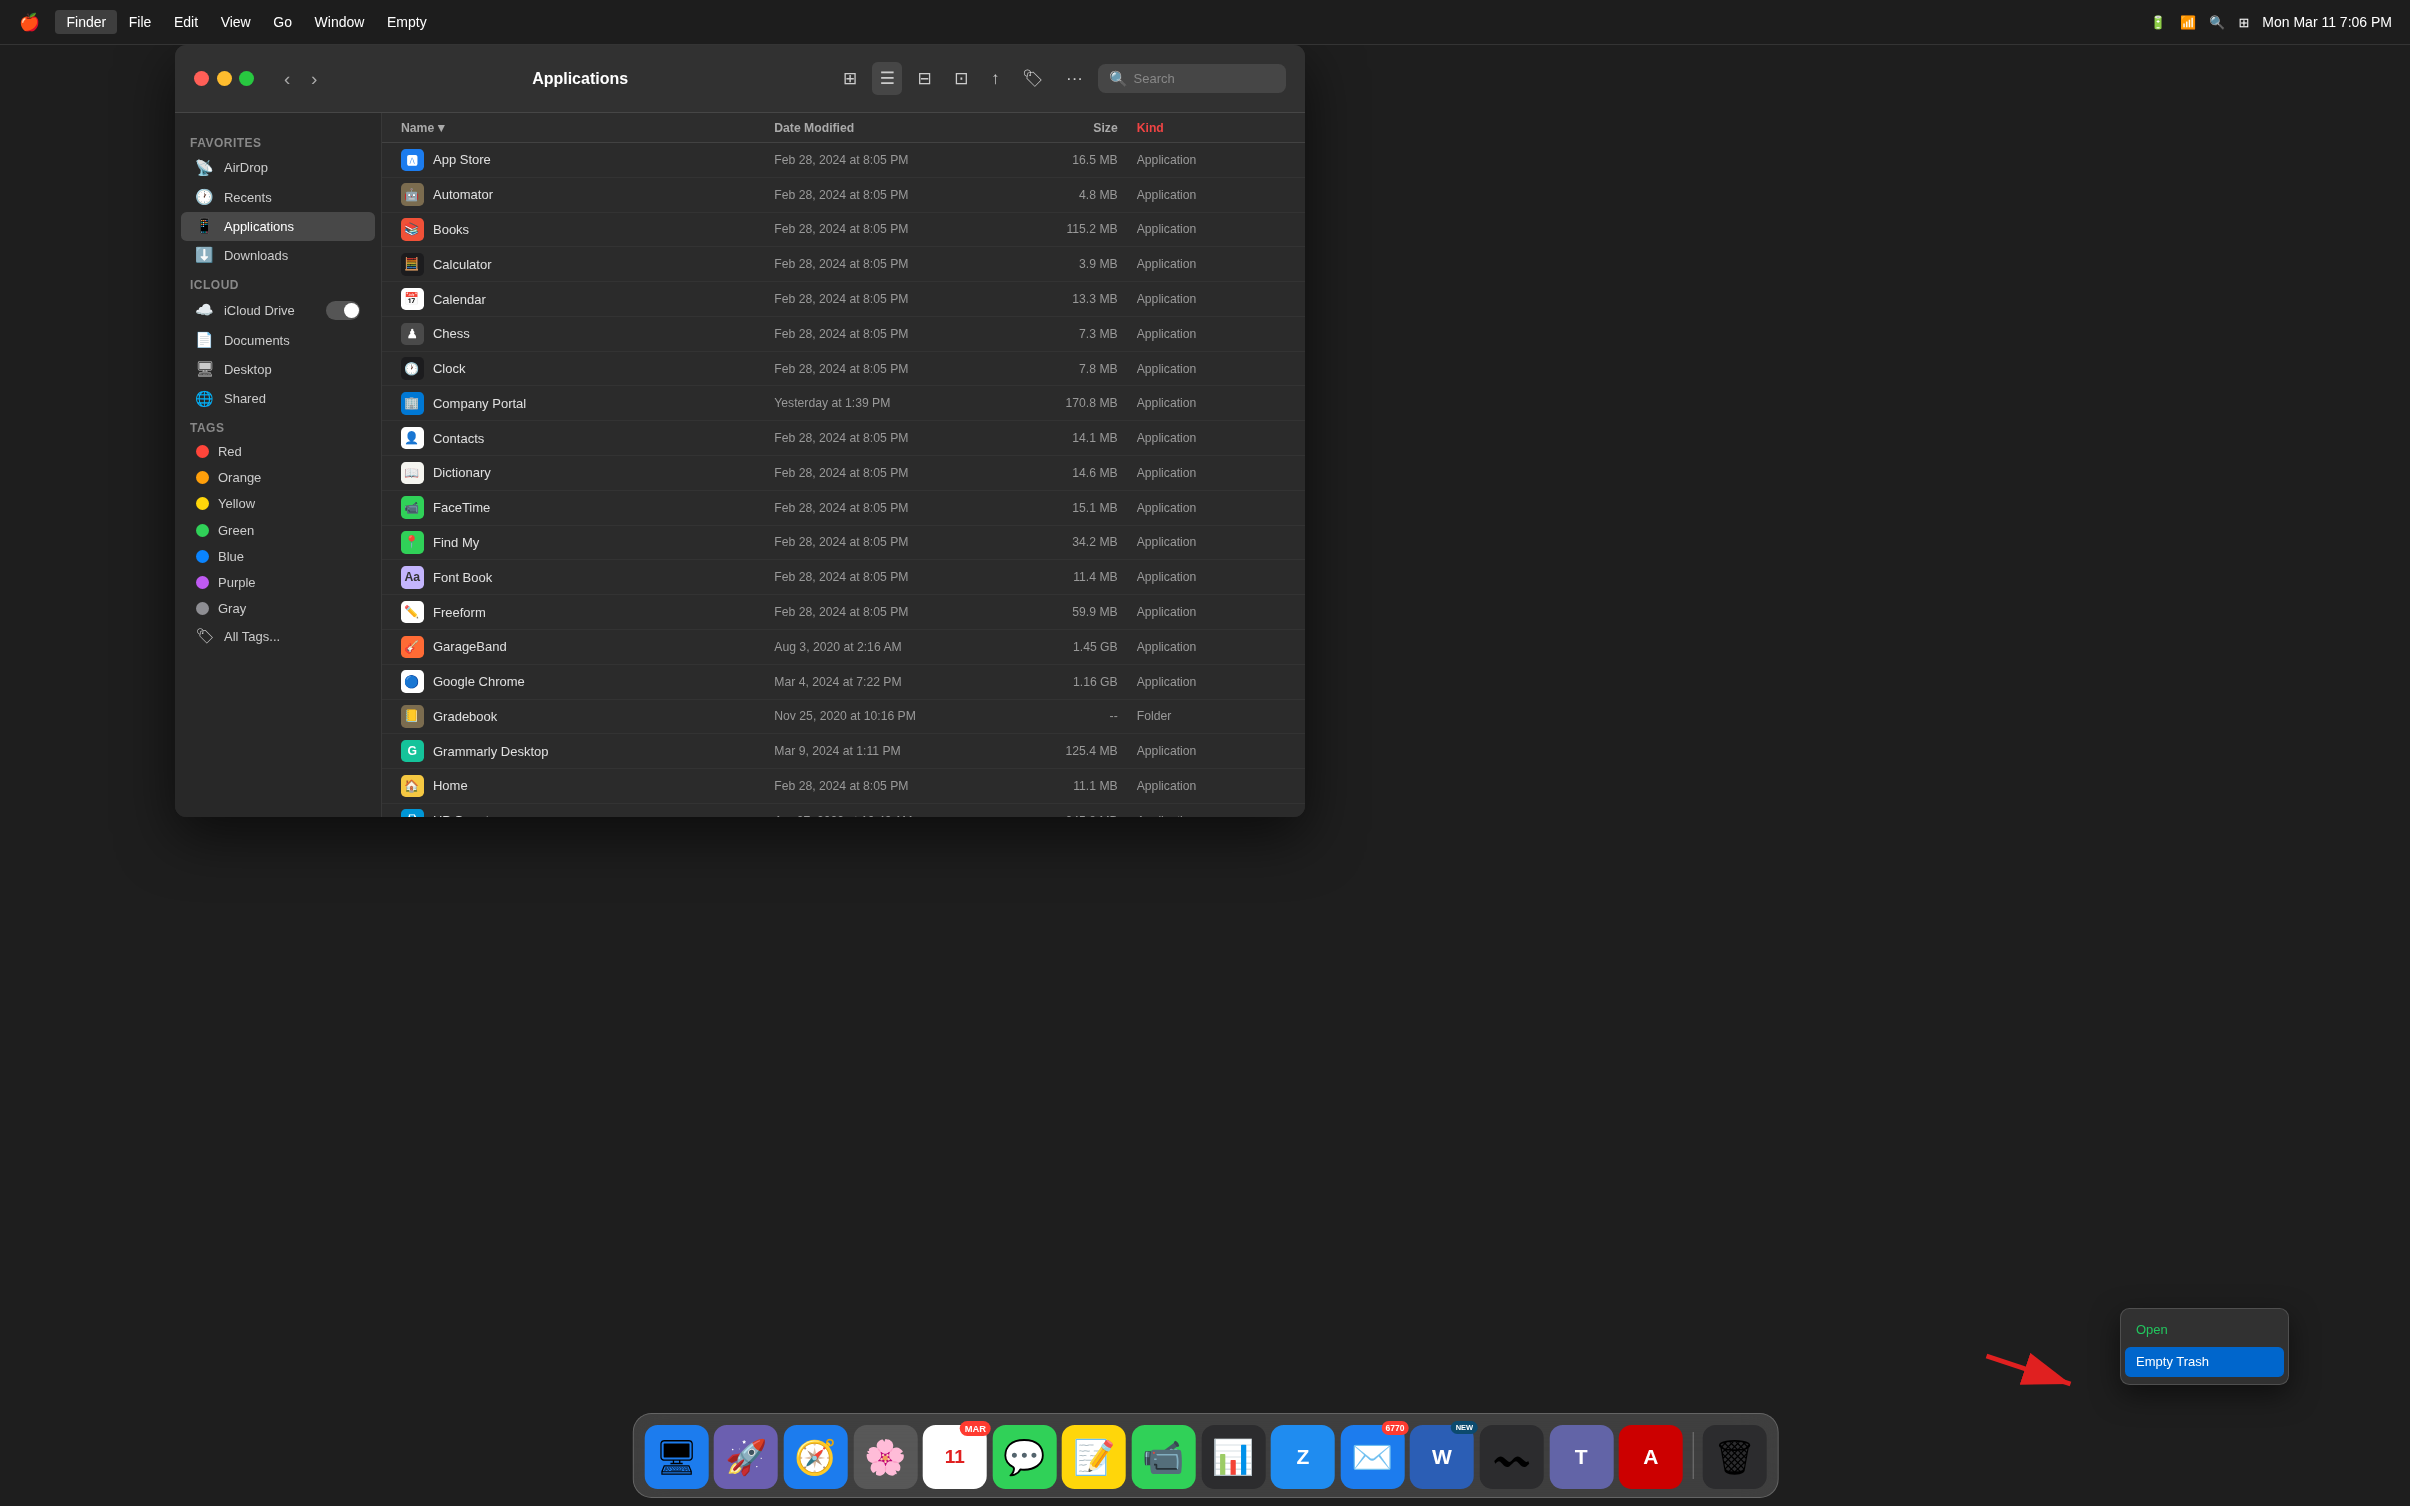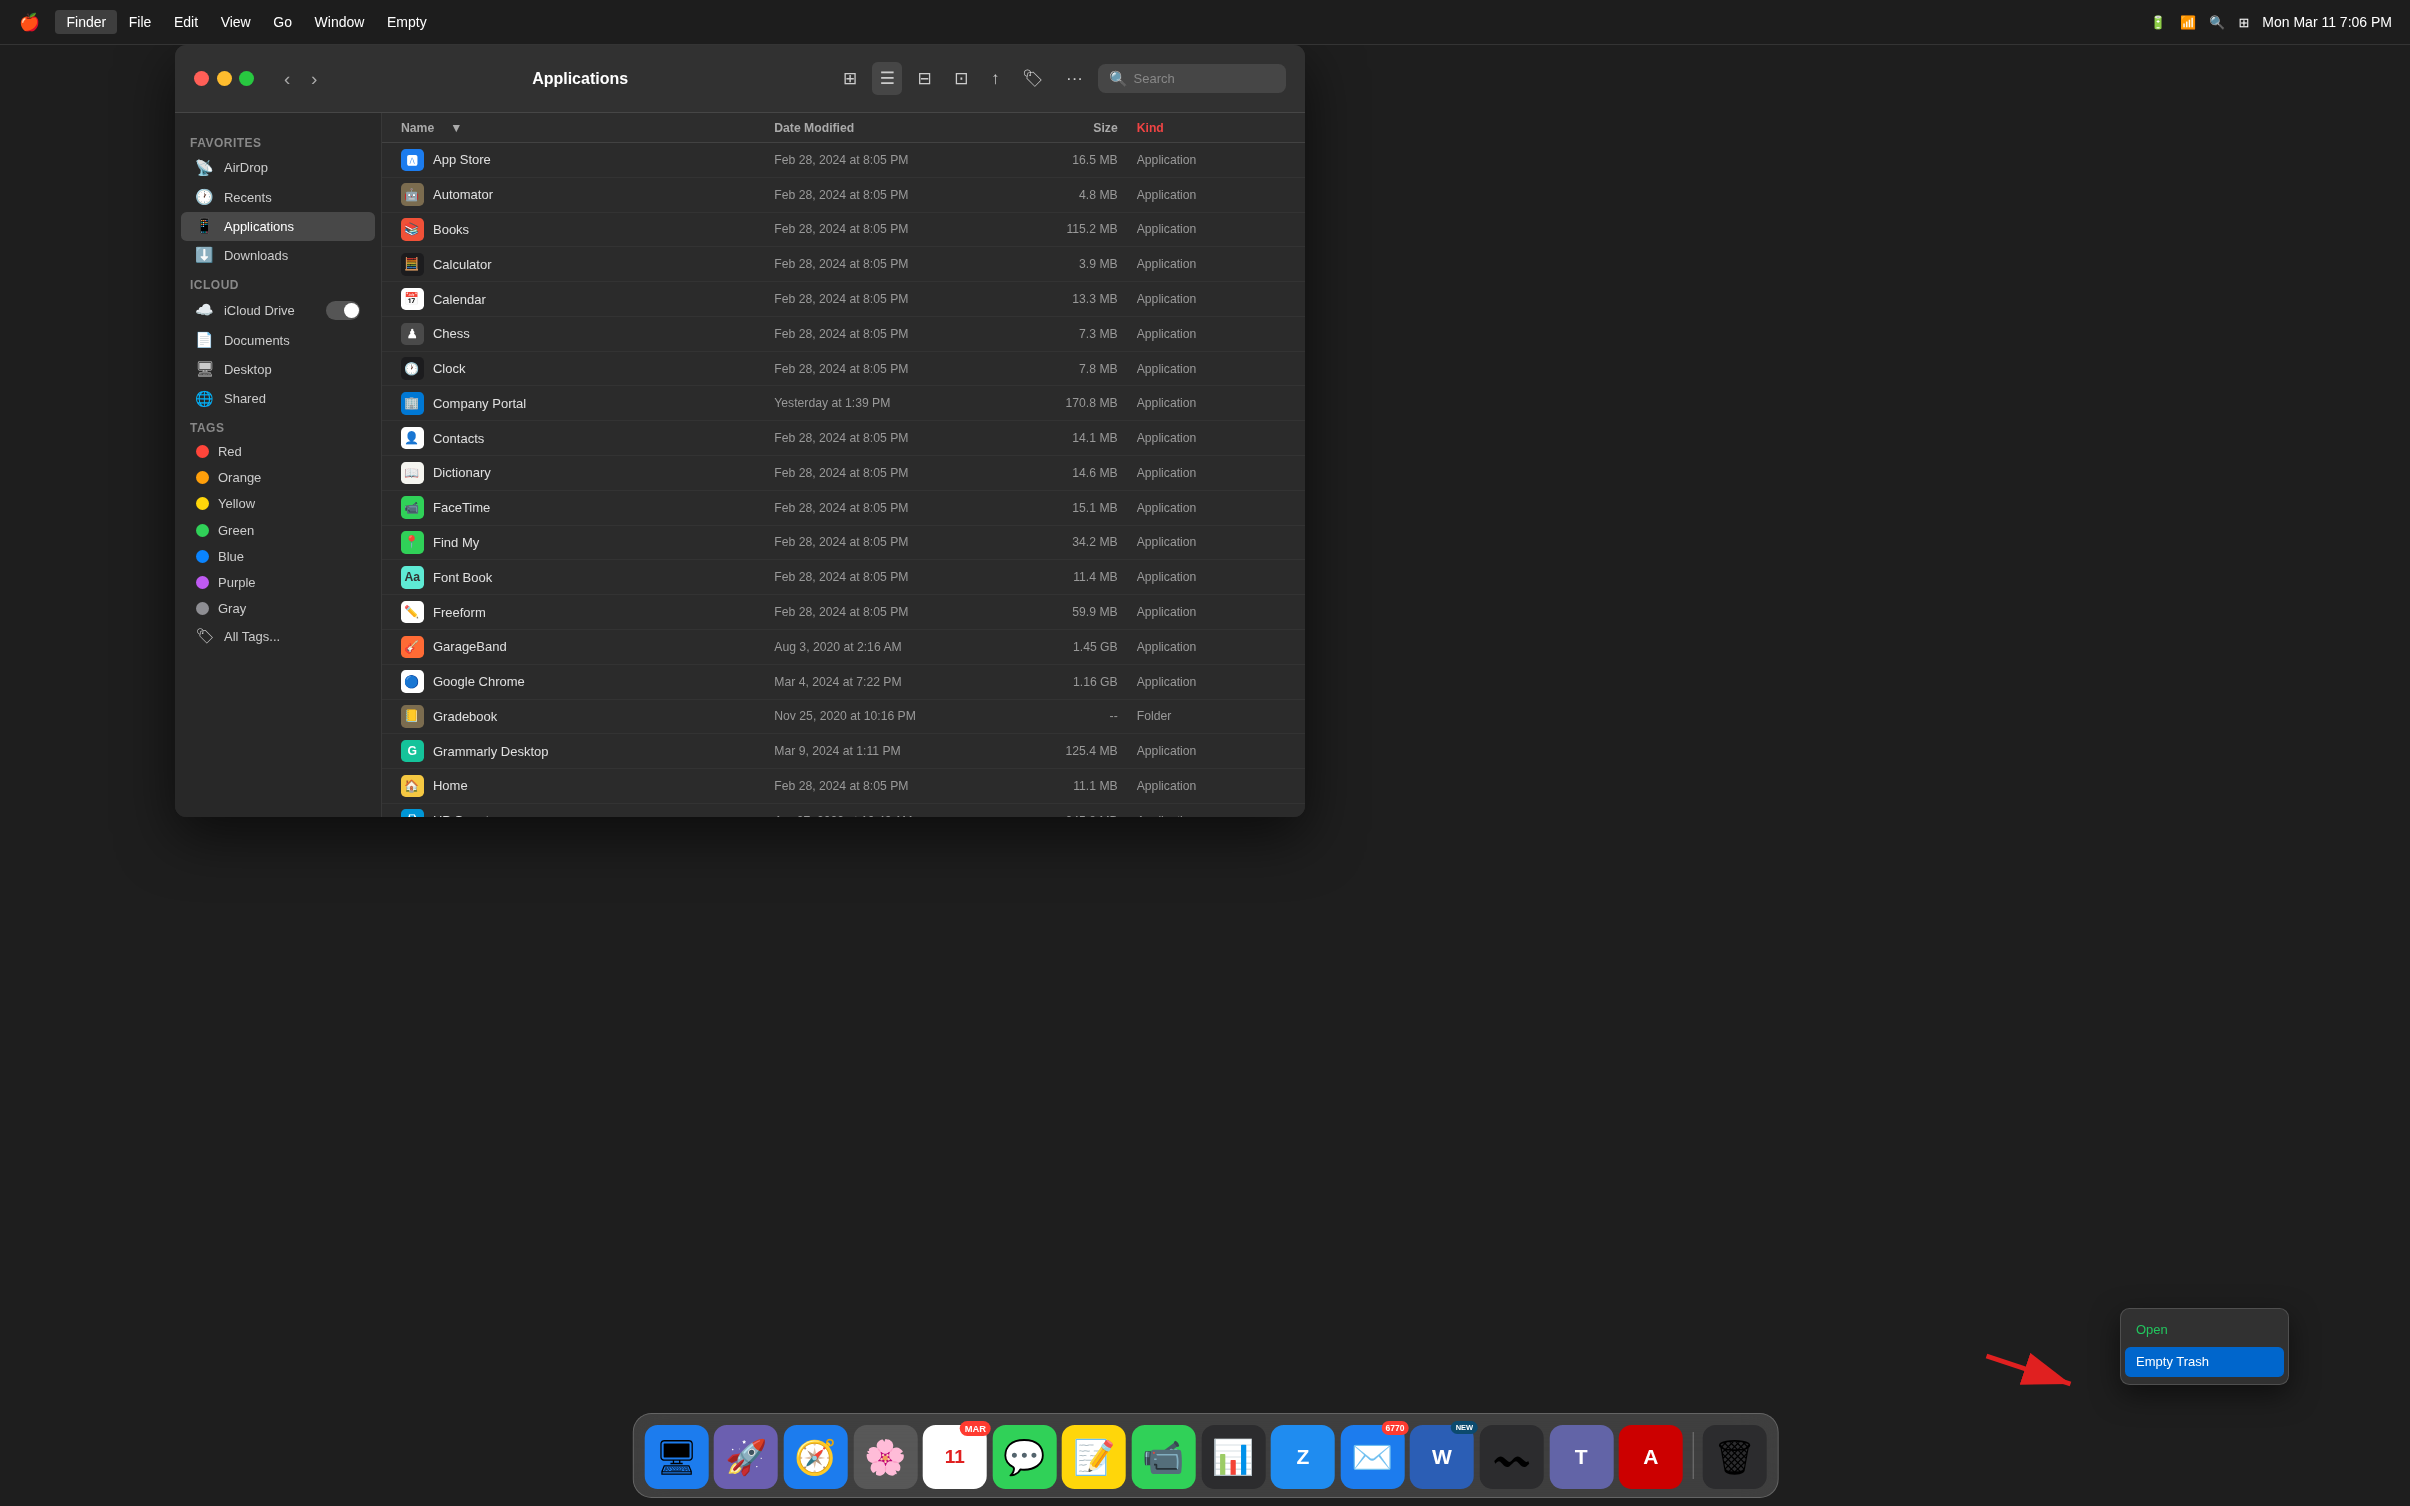--- a/index.html
+++ b/index.html
@@ -205,21 +205,21 @@
       top: 0;
       z-index: 10;
     }
     .col-name {
       flex: 2.5;
       font-size: 12.2px;
       font-weight: 600;
       color: #aaa;
       display: flex;
       align-items: flex-end;
-      gap: 16px;
+      gap: 1px;
     }
     .col-modified {
       flex: 1.5;
       font-size: 12.2px;
       font-weight: 600;
       color: #aaa;
     }
     .col-size {
       flex: 0.8;
       font-size: 12.2px;
@@ -659,21 +659,21 @@
           <span style="font-size:12.2px;color:#fff;font-weight:600;">📍</span>
         </div>
         <span>Find My</span>
       </div>
       <div class="file-modified">Feb 28, 2024 at 8:05 PM</div>
       <div class="file-size">34.2 MB</div>
       <div class="file-kind">Application</div>
     </div>
           <div class="file-row">
       <div class="file-name">
-        <div class="file-icon" style="background:#5eead4;">
+        <div class="file-icon" style="background:#c4b5fd;">
           <span style="font-size:12.2px;color:#333;font-weight:600;">Aa</span>
         </div>
         <span>Font Book</span>
       </div>
       <div class="file-modified">Feb 28, 2024 at 8:05 PM</div>
       <div class="file-size">11.4 MB</div>
       <div class="file-kind">Application</div>
     </div>
           <div class="file-row">
       <div class="file-name">

